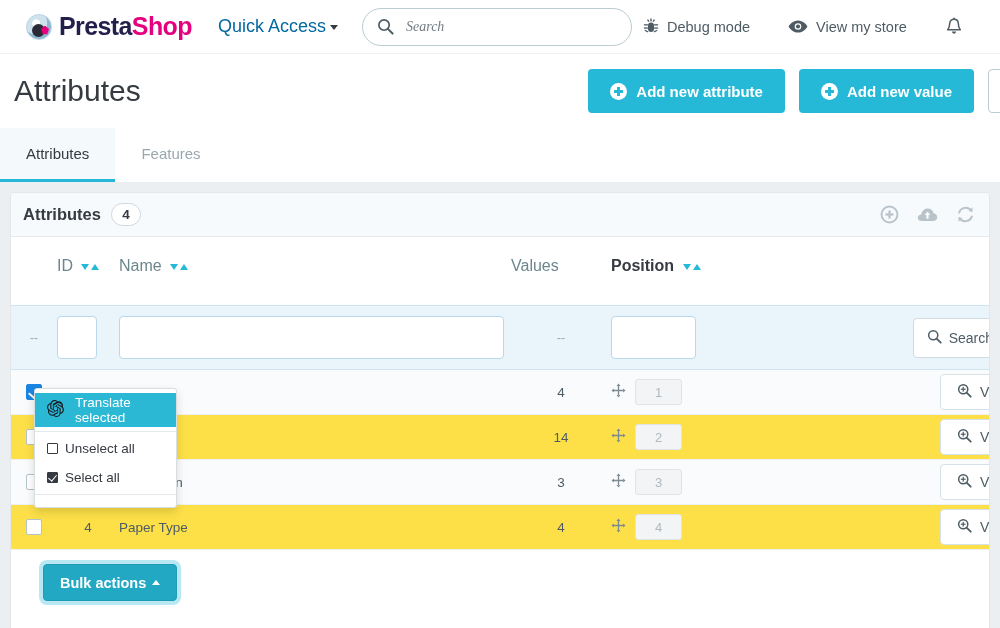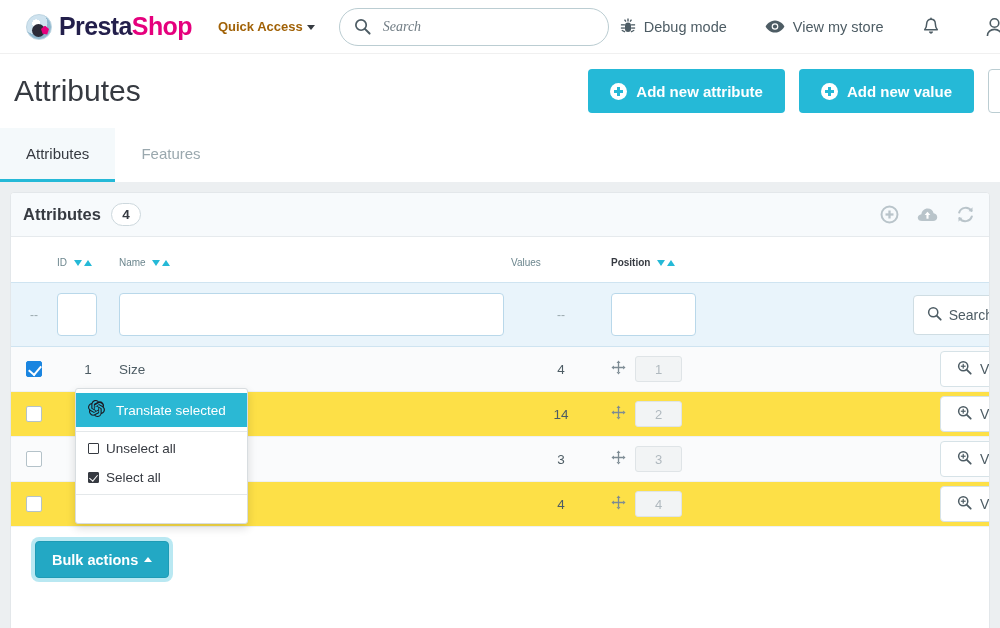--- a/index.html
+++ b/index.html
@@ -41,21 +41,21 @@
     background:#2b2b38;
   }
   .brand-logo:after{
     content:""; position:absolute; right:2px; top:11px; width:8px; height:9px;
     background:#e5007d; clip-path: polygon(50% 0,100% 38%,78% 100%,20% 92%,0 40%);
   }
   .brand-text { font-size: 25px; font-weight: bold; letter-spacing:-0.6px; }
   .brand-text .p1 { color:#231f4b; }
   .brand-text .p2 { color:#e5007d; }
 
-  .quick-access { font-size:13px; color:#a16207; margin-right:24px; cursor:pointer; white-space:nowrap;font-weight:bold;}
+  .quick-access { font-size:18px; color:#0369a1; margin-right:24px; cursor:pointer; white-space:nowrap;}
   .caret-down { display:inline-block; width:0;height:0;border-left:4px solid transparent;border-right:4px solid transparent;border-top:5px solid #363a41; vertical-align:middle; margin-left:4px;}
   .caret-up { display:inline-block; width:0;height:0;border-left:4px solid transparent;border-right:4px solid transparent;border-bottom:5px solid #fff; vertical-align:middle; margin-left:6px;}
 
   .searchbox {
     flex: 0 0 270px;
     height: 38px;
     border: 1px solid #bbcdd2;
     border-radius: 19px;
     display: flex; align-items: center;
     padding: 0 14px; gap:10px;
@@ -135,21 +135,21 @@
     display:inline-flex; align-items:center; justify-content:center;
     min-width: 30px; height: 23px; padding: 0 7px;
     border: 1px solid #cdd8dd; border-radius: 12px;
     background:#fff; font-size:13.5px; font-weight:bold; color:#363a41;
   }
   .card-head-icons { margin-left:auto; display:flex; align-items:center; gap:18px; }
   .chi { cursor:pointer; display:flex; }
 
   
   table { width:100%; border-collapse: collapse; table-layout: fixed; }
-  th { font-size:10px; font-weight:normal; color:#6c868e; text-align:left; padding: 20px 0 14px 0; vertical-align:middle;}
+  th { font-size:16px; font-weight:normal; color:#6c868e; text-align:left; padding: 20px 0 30px 0; vertical-align:middle;}
   th.strong { font-weight:bold; color:#363a41; }
   .sortarrows { display:inline-flex; gap:2px; margin-left:4px; vertical-align:middle; }
   .sa-d { width:0;height:0;border-left:4px solid transparent;border-right:4px solid transparent;border-top:6px solid #25b9d7; cursor:pointer;}
   .sa-u { width:0;height:0;border-left:4px solid transparent;border-right:4px solid transparent;border-bottom:6px solid #25b9d7; cursor:pointer;}
 
   .col-cb   { width: 46px; }
   .col-id   { width: 62px; }
   .col-name { width: 392px; }
   .col-val  { width: 100px; }
   .col-pos  { width: 140px; }
@@ -192,44 +192,43 @@
   }
   .btn-view {
     background:#fff; border:1px solid #d6e2e7; border-radius:4px;
     height: 36px; padding: 0 16px;
     display:inline-flex; align-items:center; gap:8px;
     font-size:14px; color:#4d5c64; cursor:pointer; white-space:nowrap;
     font-family:"Liberation Sans", sans-serif;
   }
 
   
-  #bulk-wrap { padding: 14px 0 0 24px; position:relative; }
+  #bulk-wrap { padding: 14px 0 0 32px; position:relative; }
   #bulk-btn {
     background:#23a8c4; color:#fff; border:1px solid #1f9bb5; border-radius:4px;
     height:37px; padding: 0 16px;
     font-size:14.5px; font-weight:bold;
     display:inline-flex; align-items:center;
     cursor:pointer;
     box-shadow: 0 0 0 4px rgba(37,185,215,0.32);
     font-family:"Liberation Sans", sans-serif;
   }
 
   
   #bulk-menu {
     position: absolute;
     left: 34px; top: 388px;
-    width: 173px;
+    width: 143px;
     background:#fff;
     border: 1px solid #d8dde0;
     border-radius: 3px;
     box-shadow: 0 4px 10px rgba(0,0,0,0.14);
     z-index: 50;
-    padding: 4px 0 16px 0;
+    padding: 4px 0 0 0;
     font-size: 13.5px;
-    margin-left: 41px;
   }
   .menu-hl {
     background:#2bb8d4; color:#fff;
     height: 34px;
     display:flex; align-items:center; gap:11px;
     padding: 0 12px;
     font-weight: normal;
     cursor:pointer;
   }
   .menu-sep { height:1px; background:#e4e8ea; margin: 4px 0; }

